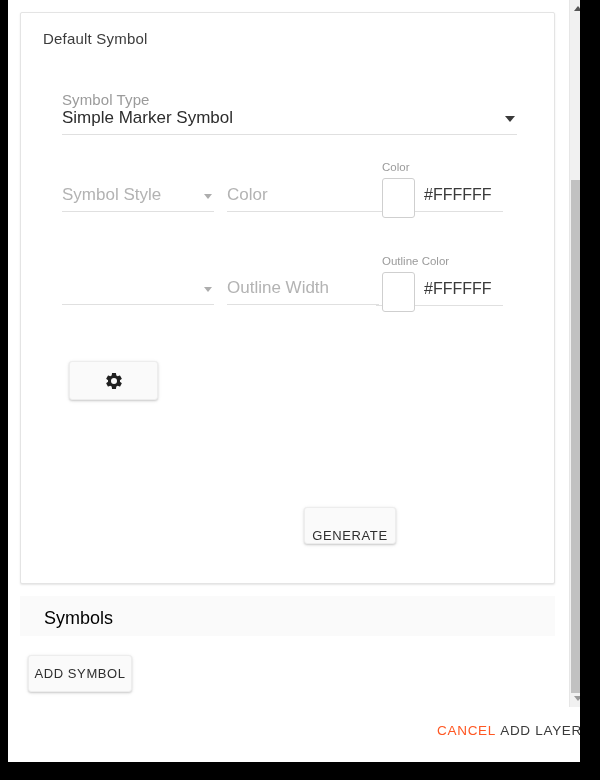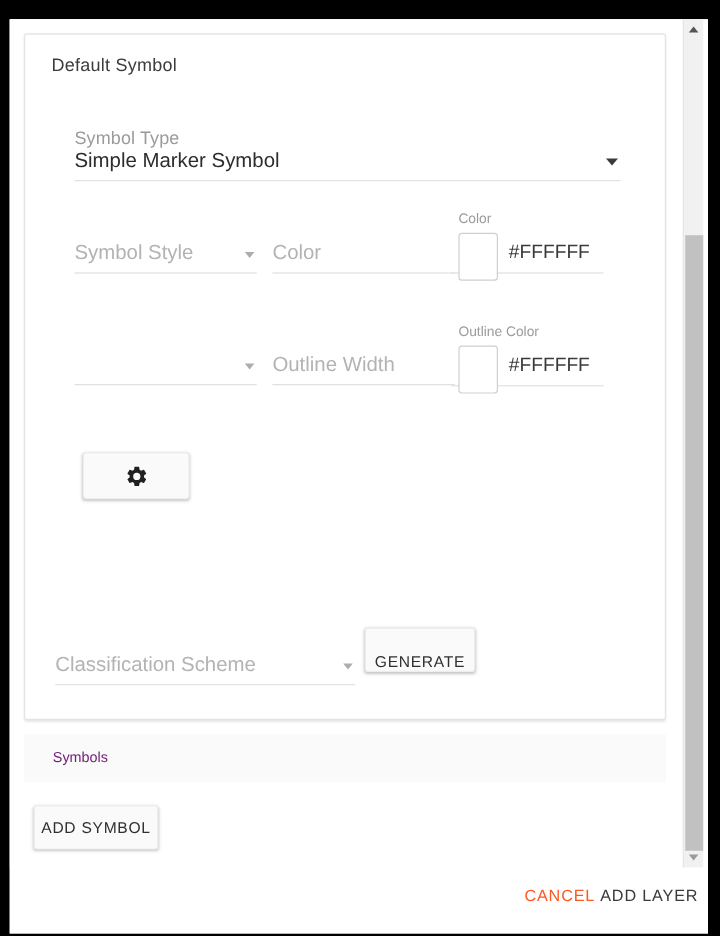--- a/index.html
+++ b/index.html
@@ -17,25 +17,24 @@
 
   
   #frame {
     position: absolute;
     left: 0; top: 0;
     width: 600px; height: 780px;
     background: #000000;
   }
   #dialog {
     position: absolute;
-    left: 8px;  top: 16px;
+    left: 8px;  top: 0px;
     width: 572px; height: 762px;
     background: #ffffff;
     overflow: hidden;
-    padding-left: 10px;
   }
 
   
   #scroll-region {
     position: absolute;
     left: 0; top: 0;
     width: 584px; height: 707px;
     background: #ffffff;
   }
   #content {
@@ -175,22 +174,22 @@
   .symbols-bar {
     position: absolute;
     left: 12px; top: 596px;
     width: 535px; height: 40px;
     background: #fafafa;
     box-sizing: border-box;
   }
   .symbols-bar-label {
     position: absolute;
     left: 24px; top: 12px;
-    font-size: 12px;
-    color: #701a75;
+    font-size: 18px;
+    color: #000000;
   }
 
   
   #scrollbar {
     position: absolute;
     left: 561px; top: 0;
     width: 17px; height: 707px;
     background: #f1f1f1;
     border-left: 1px solid #e6e6e6;
     box-sizing: border-box;
@@ -299,25 +298,20 @@
 
           <div class="btn" style="left:48px; top:348px; width:89px; height:39px;">
             <span>
               <svg class="gear-glyph" viewBox="0 0 24 24" fill="#212121">
                 <path d="M19.14 12.94c.04-.3.06-.61.06-.94s-.02-.64-.07-.94l2.03-1.58a.49.49 0 0 0 .12-.61l-1.92-3.32a.488.488 0 0 0-.59-.22l-2.39.96c-.5-.38-1.03-.7-1.62-.94l-.36-2.54a.484.484 0 0 0-.48-.41h-3.84c-.24 0-.43.17-.47.41l-.36 2.54c-.59.24-1.13.57-1.62.94l-2.39-.96c-.22-.08-.47 0-.59.22L2.74 8.87c-.12.21-.08.47.12.61l2.03 1.58c-.05.3-.09.63-.09.94s.02.64.07.94l-2.03 1.58a.49.49 0 0 0-.12.61l1.92 3.32c.12.22.37.29.59.22l2.39-.96c.5.38 1.03.7 1.62.94l.36 2.54c.05.24.24.41.48.41h3.84c.24 0 .44-.17.47-.41l.36-2.54c.59-.24 1.13-.56 1.62-.94l2.39.96c.22.08.47 0 .59-.22l1.92-3.32a.49.49 0 0 0-.12-.61l-2.01-1.58zM12 15.6A3.6 3.6 0 0 1 8.4 12 3.6 3.6 0 0 1 12 8.4a3.6 3.6 0 0 1 3.6 3.6 3.6 3.6 0 0 1-3.6 3.6z"></path>
               </svg>
             </span>
           </div>
 
 
-          <div class="field" style="left:25px; top:506px; width:250px; height:36px;">
-            <div class="field-placeholder">Classification Scheme</div>
-            <span class="caret light"></span>
-            <div class="field-line"></div>
-          </div>
 
           <div class="btn" style="left:283px; top:494px; width:92px; height:37px;align-items:flex-end;">
             <span>GENERATE</span>
           </div>
 
         </div>
 
         <div class="symbols-bar">
           <div class="symbols-bar-label">Symbols</div>
         </div>

